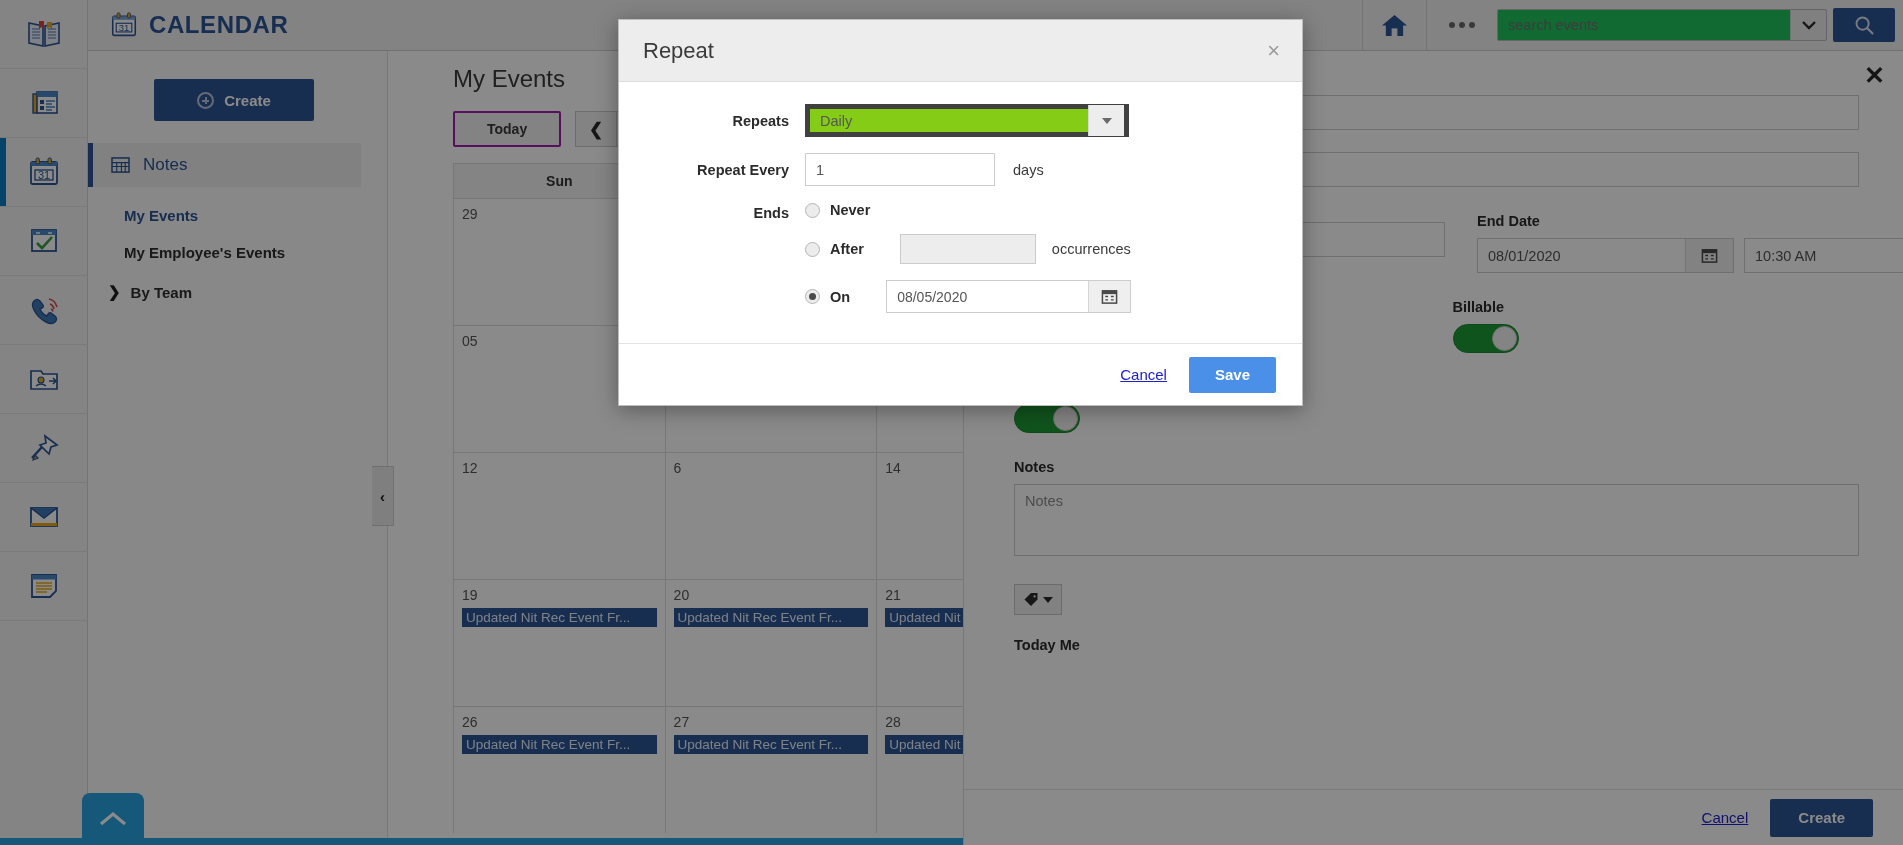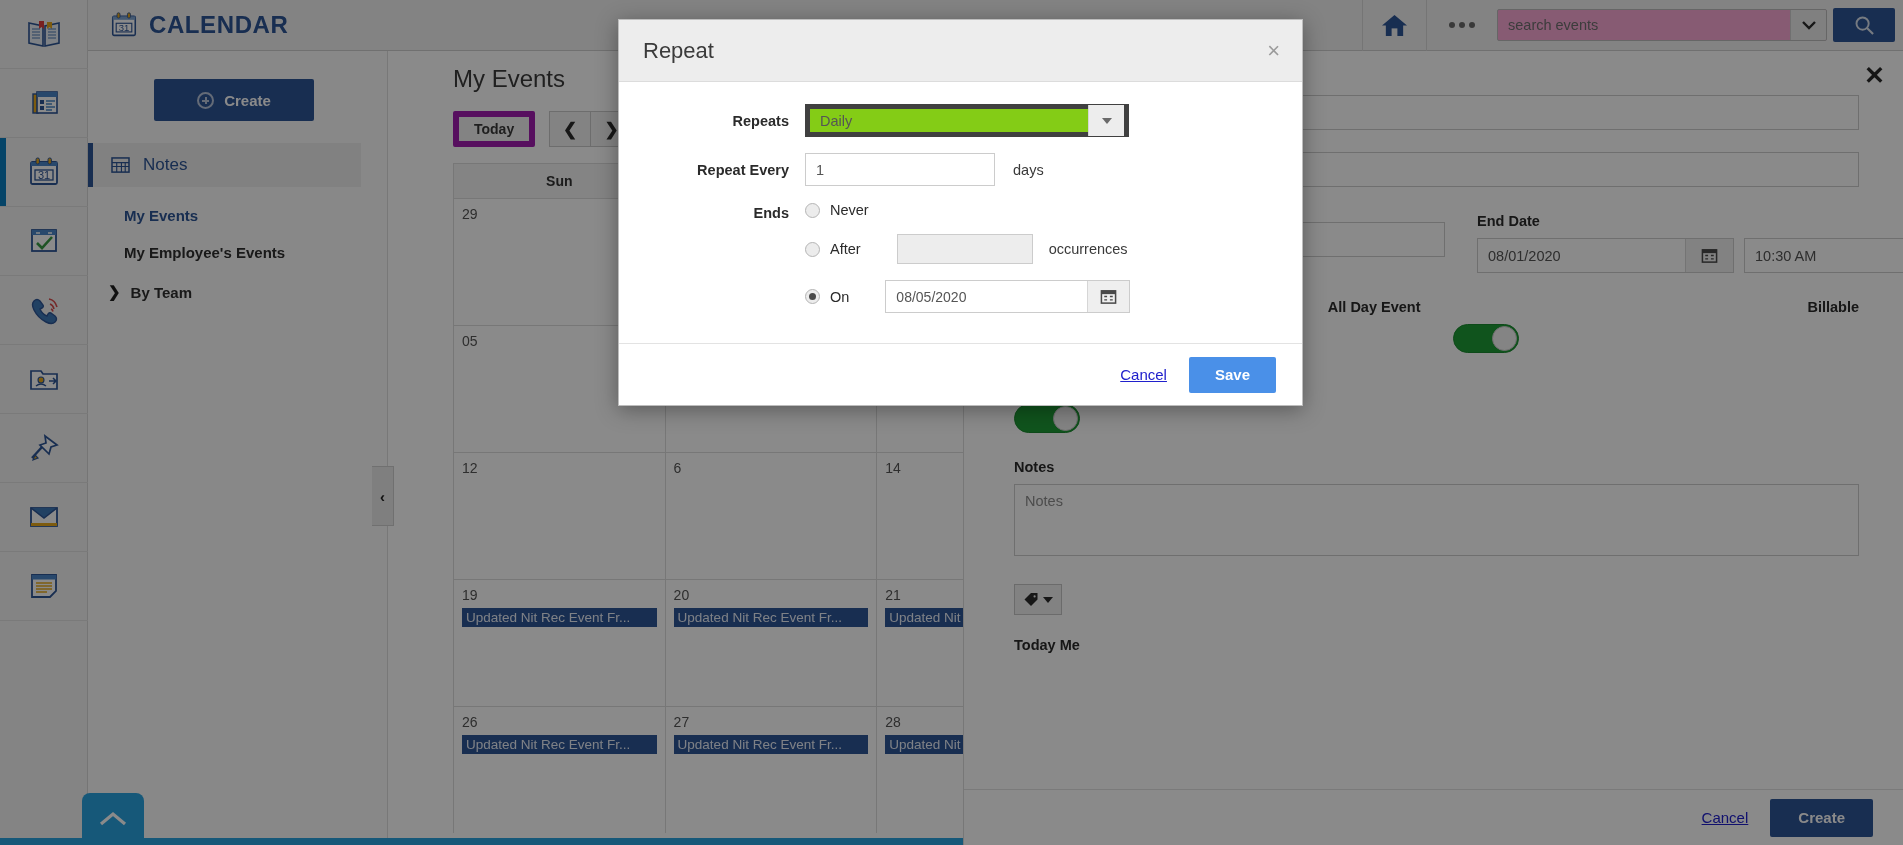--- a/index.html
+++ b/index.html
@@ -56,21 +56,21 @@
     width:64px; height:51px; display:flex; align-items:center; justify-content:center;
     cursor:pointer; border-right:1px solid #d9d9d9;
   }
   .ellipsis-btn {
     width:70px; height:51px; display:flex; align-items:center; justify-content:center; gap:4px;
     cursor:pointer;
   }
   .ellipsis-btn i { width:6px; height:6px; border-radius:50%; background:#6a6a6a; display:block; }
   .searchwrap { display:flex; align-items:center; margin-right:8px; }
   .searchbox {
-    width:330px; height:32px; border:1px solid #bdbdbd; background:#f9a8d4;
+    width:330px; height:32px; border:1px solid #bdbdbd; background:#22c55e;
     display:flex; align-items:center; border-radius:2px; overflow:hidden;
   }
   .searchbox input {
     flex:1; border:0; outline:0; height:30px; padding:0 10px; font-size:14.5px;
     color:#444; background:transparent; font-family:"Liberation Sans", sans-serif;
   }
   .searchbox input::placeholder { color:#6f6f6f; }
   .search-caret {
     width:36px; height:30px; border-left:1px solid #cfcfcf; background:#ececec;
     display:flex; align-items:center; justify-content:center; cursor:pointer;
@@ -118,21 +118,21 @@
   .chev-r { color:#1f1f1f; font-size:15px; font-weight:bold; }
 
   
   .calmain {
     position:absolute; left:389px; top:51px; right:0; bottom:0;
     background:#fff; z-index:6; padding:0 0 0 32px; overflow:hidden;
   }
   .cal-title { font-size:24px; color:#3c3c3c; margin:14px 0 18px 32px; }
   .cal-toolbar { display:flex; align-items:center; gap:0; margin-left:32px; }
   .btn-today {
-    height:36px; padding:0 15px; background:#f3f3f3; border:6px solid #a21caf;
+    height:36px; padding:0 32px; background:#f3f3f3; border:2px solid #a21caf;
     font-size:14px; font-weight:bold; color:#3a3a3a; cursor:pointer; border-radius:2px;
     font-family:"Liberation Sans", sans-serif;
   }
   .nav-group { display:flex; margin-left:14px; }
   .btn-nav {
     width:42px; height:36px; background:#f3f3f3; border:1px solid #c9c9c9;
     display:flex; align-items:center; justify-content:center; cursor:pointer; color:#2b2b2b;
     font-size:17px; font-weight:bold;
   }
   .btn-nav + .btn-nav { border-left:0; }
@@ -275,21 +275,21 @@
   }
   .m-unit { margin-left:18px; font-size:14.5px; color:#3a3a3a; }
   .radio {
     width:15px; height:15px; border-radius:50%; border:1px solid #b5b5b5; background:#ececec;
     display:inline-block; position:relative; flex:0 0 auto; cursor:pointer;
   }
   .radio.sel::after {
     content:""; position:absolute; left:3px; top:3px; width:7px; height:7px;
     border-radius:50%; background:#4a4a4a;
   }
-  .radio-lbl { margin-left:10px; font-size:14.5px; font-weight:normal; color:#2b2b2b; }
+  .radio-lbl { margin-left:10px; font-size:14.5px; font-weight:bold; color:#2b2b2b; }
   .m-occ {
     width:136px; height:30px; border:1px solid #cccccc; background:#ededed; margin-left:36px;
     outline:0; padding:0 8px; font-family:"Liberation Sans", sans-serif; font-size:14.5px; color:#555;
   }
   .m-occ-lbl { margin-left:16px; font-size:14.5px; color:#3a3a3a; }
   .m-date {
     margin-left:36px; display:flex; height:33px; border:1px solid #cccccc; background:#fff; width:245px;
   }
   .m-date input {
     flex:1; border:0; outline:0; padding:0 10px; font-size:14px; color:#555; background:transparent;
@@ -621,21 +621,21 @@
                   <rect x="1.5" y="3" width="15" height="3.5" fill="#4a4a4a"></rect>
                   <path d="M4.5 9 h3 M10.5 9 h3 M4.5 12.5 h3 M10.5 12.5 h3" stroke="#4a4a4a" stroke-width="1.4"></path>
                 </svg>
               </div>
             </div>
             <input class="dt-time" type="text" value="10:30 AM" style="">
           </div>
         </div>
       </div>
 
-      <div class="d-row" style="margin-bottom:26px;text-align:right;">
+      <div class="d-row" style="margin-bottom:26px;">
         <div class="d-col">
           <div class="d-label">All Day Event</div>
           <div class="toggle">
             <span class="knob"></span>
           </div>
         </div>
         <div class="d-col">
           <div class="d-label">Billable</div>
           <div class="toggle on">
             <span class="knob"></span>

